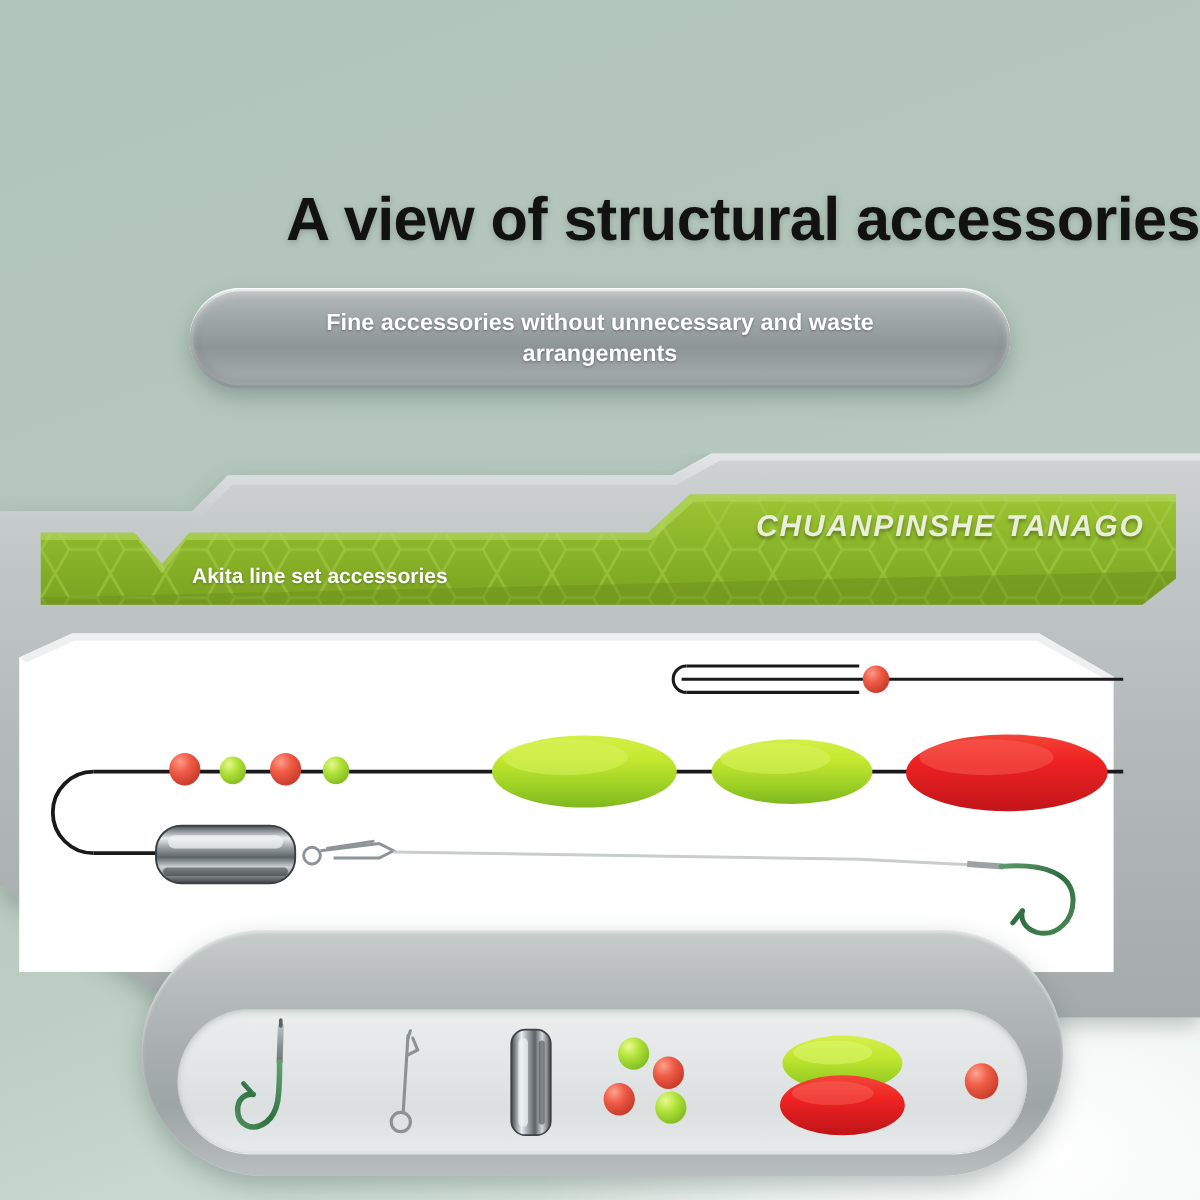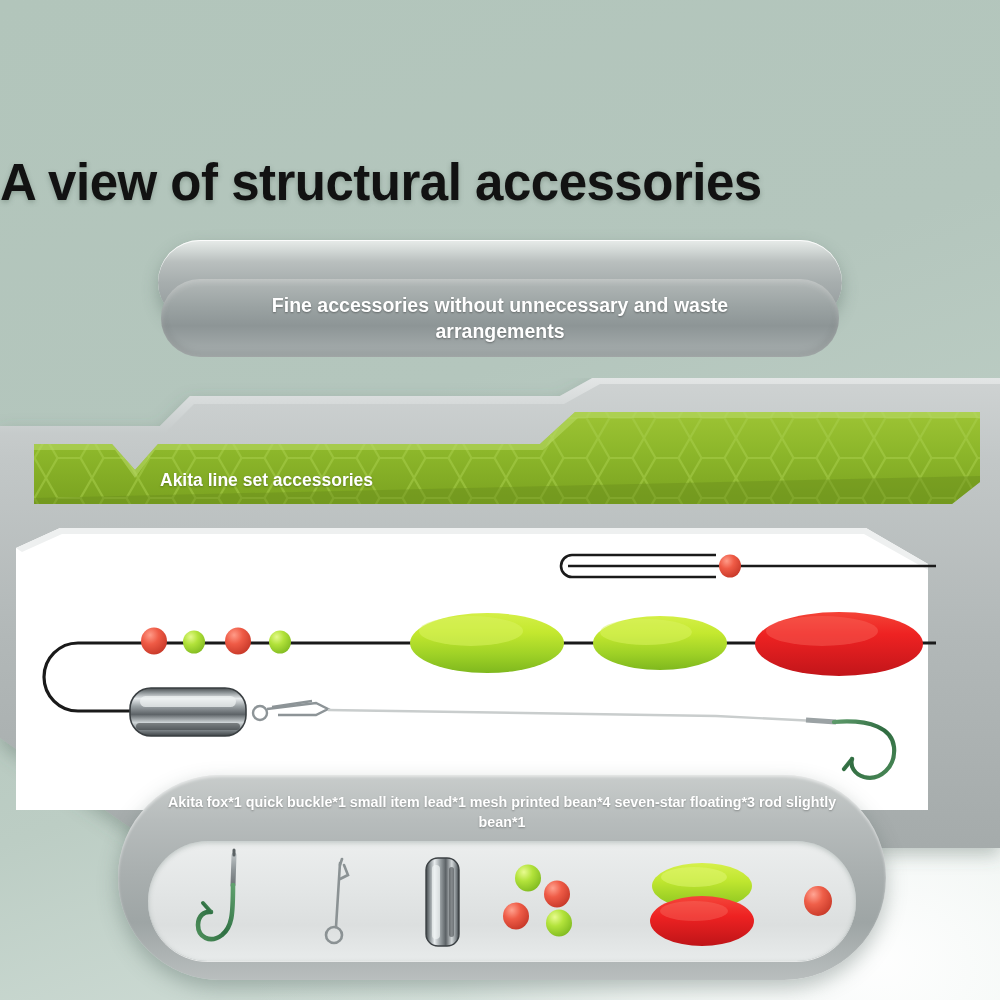--- a/index.html
+++ b/index.html
@@ -11,38 +11,37 @@
   }
   
   #bg{
     position:absolute;inset:0;
     background:
       radial-gradient(ellipse 900px 700px at 88% 96%, rgba(255,255,255,0.97) 0%, rgba(250,252,251,0.72) 26%, rgba(230,238,234,0.30) 48%, rgba(180,198,189,0) 70%),
       linear-gradient(160deg,#b2c5bb 0%,#b4c6bd 40%,#bccdc4 62%,#ccdad3 80%,#dde8e3 100%);
   }
   
   #title{
-    position:absolute;left:0;top:153px;width:1000px;text-align:left;
+    position:absolute;left:0;top:153px;width:1000px;text-align:right;
     font-size:51px;font-weight:bold;color:#121212;letter-spacing:-.5px;
     text-shadow:0 2px 5px rgba(90,110,100,.45);
     white-space:nowrap;
   }
   #subtitle-pill{
     position:absolute;left:158px;top:240px;width:684px;height:84px;
     border-radius:42px;
     background:linear-gradient(180deg,#e8ecea 0%,#cfd5d3 14%,#b9bfbe 26%,#a7aeae 50%,#9aa1a2 76%,#8e9596 100%);
     box-shadow:0 7px 16px rgba(80,100,92,.38), inset 0 1px 0 rgba(255,255,255,.85);
     padding:3px;box-sizing:border-box;
   }
   #subtitle-inner{
     width:100%;height:100%;border-radius:40px;
     background:linear-gradient(180deg,#b3b9b8 0%,#9ba3a3 35%,#8d9596 60%,#a9b0b0 100%);
     display:flex;align-items:center;justify-content:center;
     box-shadow:inset 0 2px 6px rgba(255,255,255,.35), inset 0 -3px 8px rgba(0,0,0,.14);
-    margin-top:36px;
   }
   #subtitle-text{
     color:#fff;font-size:19.5px;font-weight:bold;line-height:26px;text-align:center;
     width:560px;text-shadow:0 1px 2px rgba(0,0,0,.35);
   }
   
   #frame-wrap{position:absolute;left:0;top:378px;width:1000px;height:560px;}
   #frame-svg{position:absolute;left:0;top:0;}
   
   #banner-left-text{
@@ -134,20 +133,21 @@
       <path d="M 34 120 L 980 98 L 980 104 L 952 126 L 34 126 Z" fill="#6b8f1c" opacity=".45"></path>
     </g>
 
     <g>
       <path d="M 16 170 L 60 150 L 866 150 L 928 186 L 928 432 L 180 432 L 16 432 Z" fill="#ffffff"></path>
       <path d="M 16 170 L 60 150 L 866 150 L 928 186 L 928 192 L 864 156 L 62 156 L 22 174 Z" fill="#eef0f0"></path>
     </g>
   </svg>
 
   <div id="banner-left-text">Akita line set accessories</div>
+  <div id="banner-right-text">CHUANPINSHE TANAGO</div>
 
   <svg id="rig" viewBox="0 0 928 280">
     <defs>
       <linearGradient id="fGreen" x1="0" y1="0" x2="0" y2="1">
         <stop offset="0%" stop-color="#d4ef46"></stop>
         <stop offset="32%" stop-color="#c4e82f"></stop>
         <stop offset="70%" stop-color="#9ed126"></stop>
         <stop offset="100%" stop-color="#7fb81e"></stop>
       </linearGradient>
       <linearGradient id="fRed" x1="0" y1="0" x2="0" y2="1">
@@ -228,21 +228,20 @@
     <path d="M 790 187 L 820 189" stroke="#9ba2a4" stroke-width="5" fill="none"></path>
 
     <g stroke="url(#hookG)" stroke-width="4.2" fill="none" stroke-linecap="round">
       <path d="M 818 189 C 856 186 876 196 878 214 C 880 234 864 248 848 244 C 838 241 834 233 836 226"></path>
       <path d="M 836 226 L 828 236"></path>
     </g>
   </svg>
 </div>
 
 <div id="tray">
-  <div id="tray-caption">Akita fox*1 quick buckle*1 small item lead*1 mesh printed bean*4 seven-star floating*3 rod slightly bean*1</div>
   <div id="tray-inner">
 
     <div class="tray-item" style="left:22px;width:110px;">
       <svg width="110" height="120" viewBox="0 0 110 120">
         <defs>
           <linearGradient id="hkShank" x1="0" y1="0" x2="0" y2="1">
             <stop offset="0%" stop-color="#b9bfc1"></stop>
               <stop offset="50%" stop-color="#8e9598"></stop>
               <stop offset="100%" stop-color="#6d7477"></stop>
           </linearGradient>

